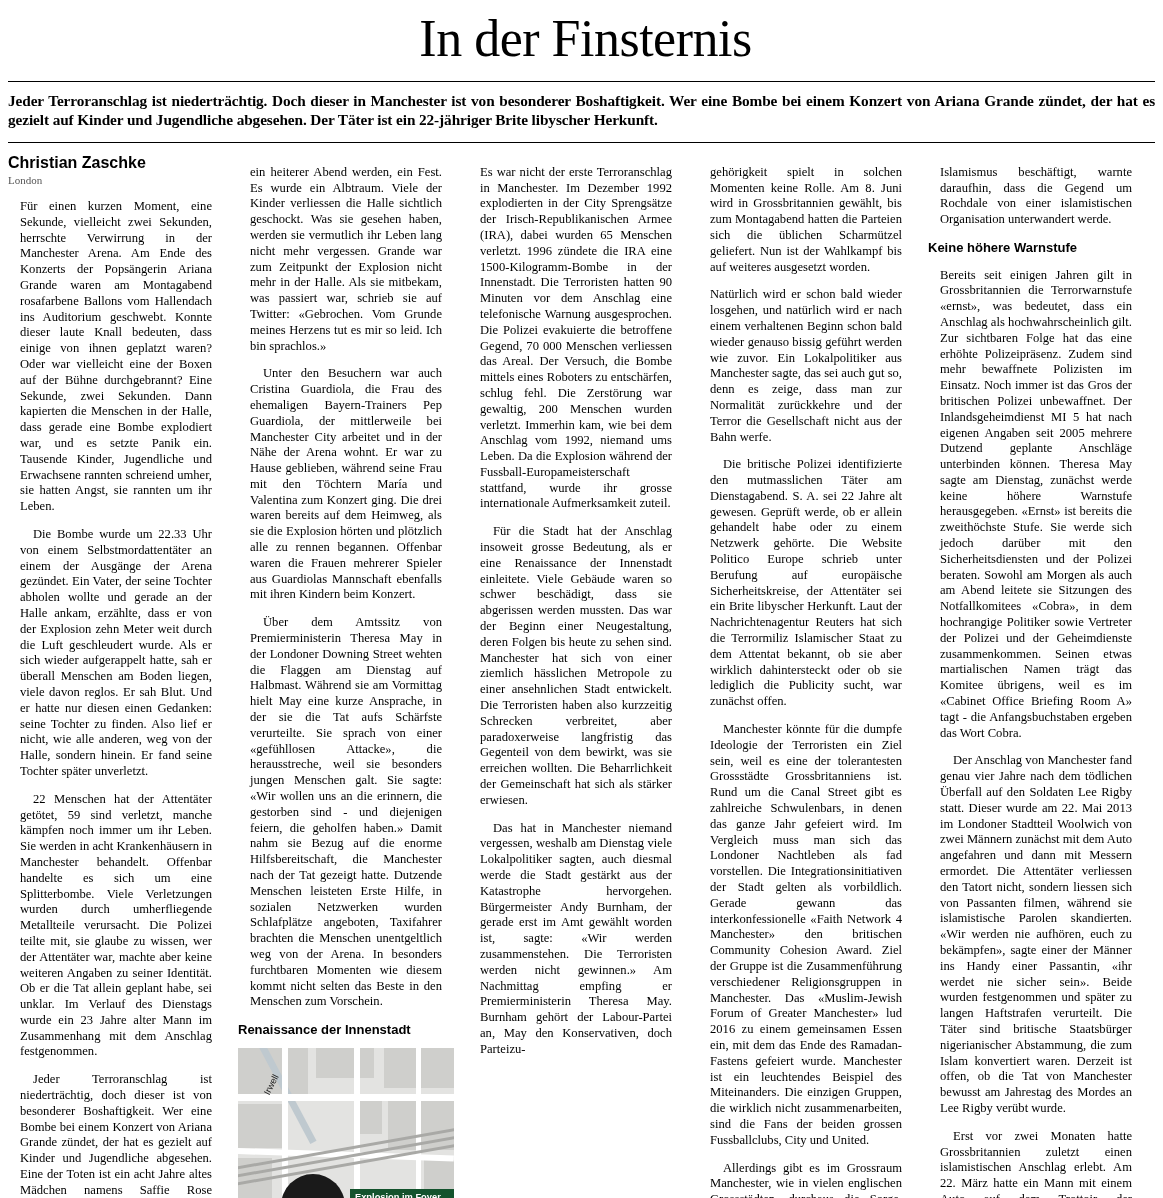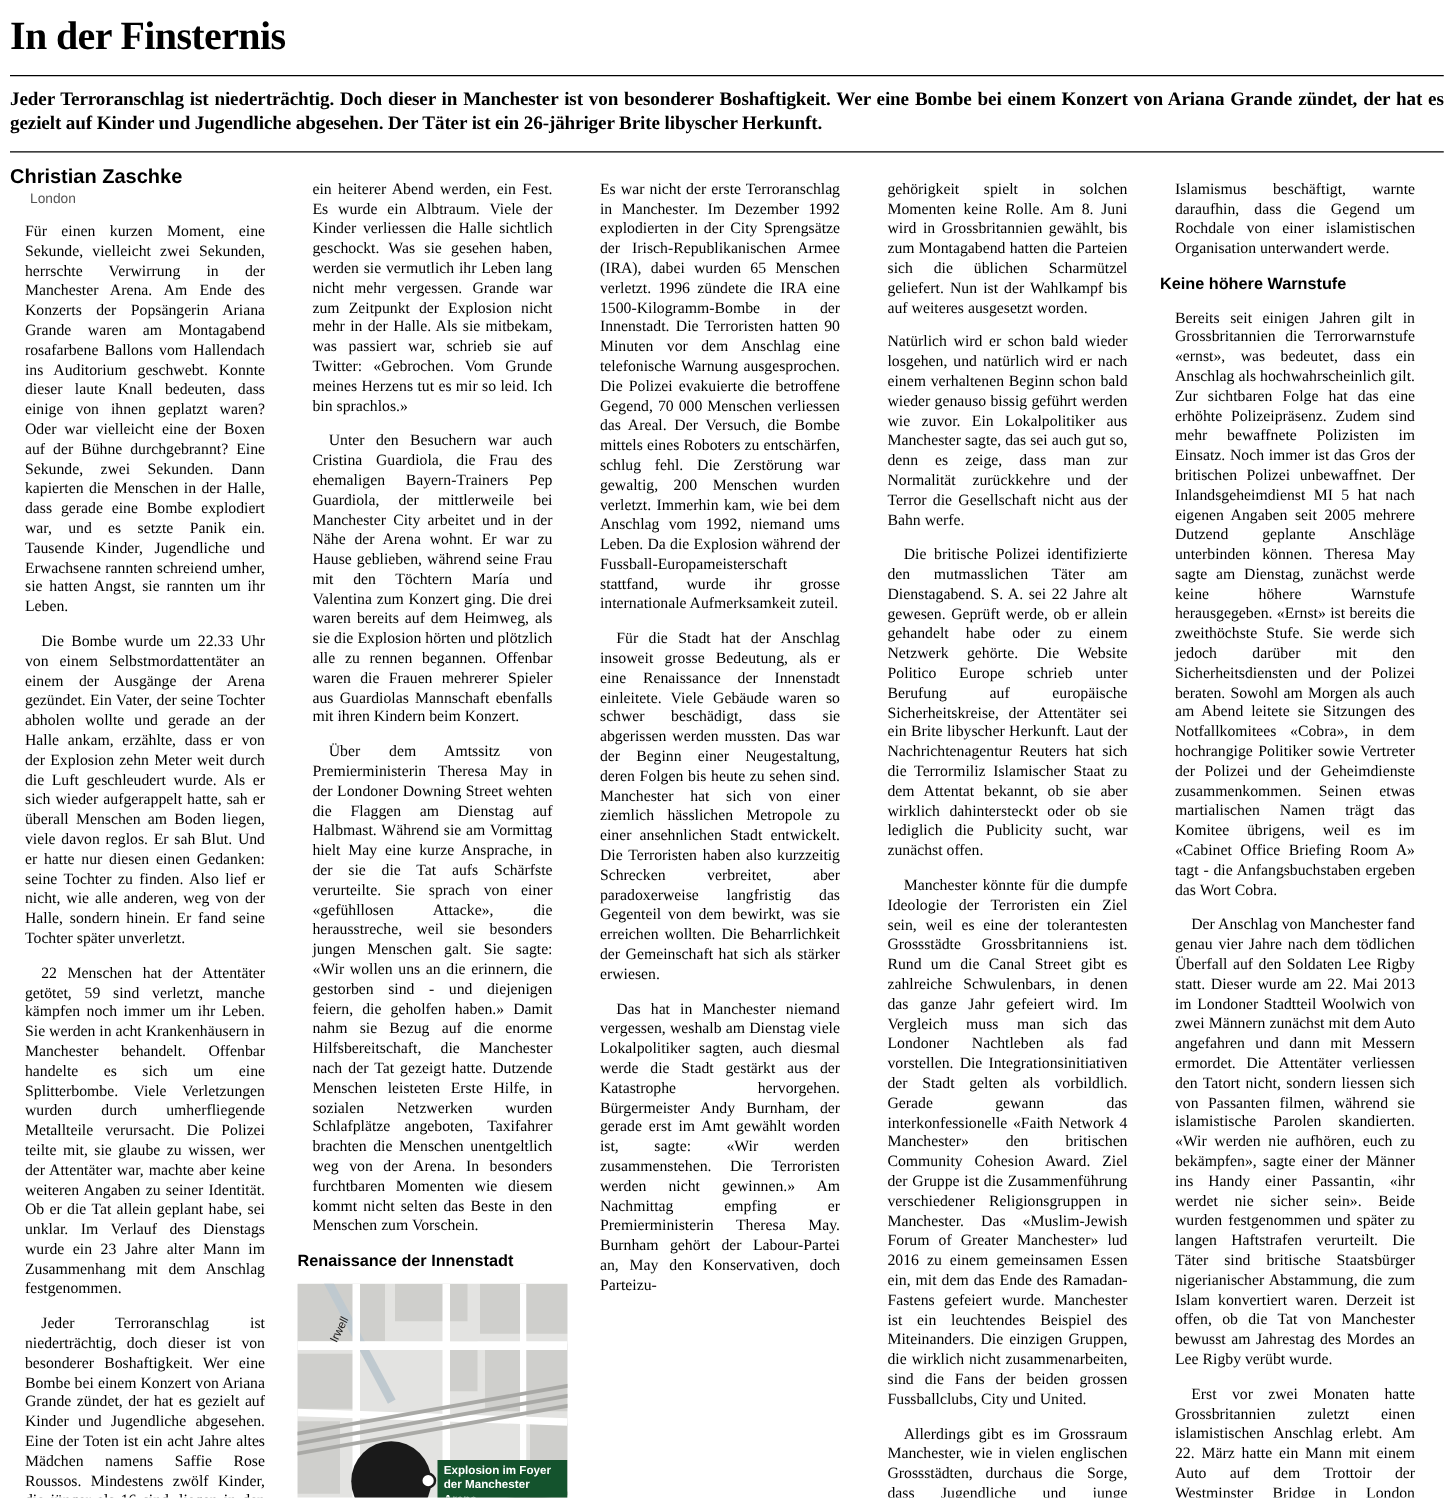--- a/index.html
+++ b/index.html
@@ -17,25 +17,26 @@
   }
   .page {
     width: 1163px;
     height: 1198px;
     padding: 0;
     box-sizing: border-box;
     position: relative;
   }
   .headline {
     font-family: "Liberation Serif", serif;
-    font-size: 32px;
-    font-weight: 700;
+    font-size: 52px;
+    font-weight: 400;
     letter-spacing: -0.5px;
     line-height: 1.05;
     margin: 12px 0 0 8px;
+    text-align: center;
   }
   .rule-thin {
     border-top: 1px solid #000;
     margin: 14px 8px 0 8px;
   }
   .lead {
     margin: 9px 8px 0 8px;
     font-family: "Liberation Serif", serif;
     font-size: 15.3px;
     font-weight: 700;
@@ -60,23 +61,22 @@
   .byline-name {
     font-size: 16px;
     font-weight: 700;
     line-height: 1.25;
     font-family: "Liberation Sans", sans-serif;
   }
   .byline-place {
     font-size: 11px;
     color: #555;
     line-height: 1.3;
-    font-family: Liberation Sans, sans-serif;
+    font-family: Liberation Serif, serif;
     margin-bottom: 10px;
-    margin-left: 16px;
   }
   p.body {
     font-size: 12.6px;
     line-height: 1.255;
     text-align: justify;
     margin: 12px;
     text-indent: 13px;
     hyphens: auto;
     -webkit-hyphens: auto;
   }
@@ -168,21 +168,21 @@
     transform-origin: left top;
   }
 </style>
 </head>
 <body>
 
 <div class="page">
 
   <h1 class="headline">In der Finsternis</h1>
   <div class="rule-thin"></div>
-  <p class="lead">Jeder Terroranschlag ist niederträchtig. Doch dieser in Manchester ist von besonderer Boshaftigkeit. Wer eine Bombe bei einem Konzert von Ariana Grande zündet, der hat es gezielt auf Kinder und Jugendliche abgesehen. Der Täter ist ein 26-jähriger Brite libyscher Herkunft.</p>
+  <p class="lead">Jeder Terroranschlag ist niederträchtig. Doch dieser in Manchester ist von besonderer Boshaftigkeit. Wer eine Bombe bei einem Konzert von Ariana Grande zündet, der hat es gezielt auf Kinder und Jugendliche abgesehen. Der Täter ist ein 22-jähriger Brite libyscher Herkunft.</p>
   <div class="rule-lead"></div>
 
   <div class="columns">
 
     <div class="col">
       <div class="byline-name">Christian Zaschke</div>
       <div class="byline-place">London</div>
       <p class="body first">Für einen kurzen Moment, eine Sekunde, vielleicht zwei Sekunden, herrschte Verwirrung in der Manchester Arena. Am Ende des Konzerts der Popsängerin Ariana Grande waren am Montagabend rosafarbene Ballons vom Hallendach ins Auditorium geschwebt. Konnte dieser laute Knall bedeuten, dass einige von ihnen geplatzt waren? Oder war vielleicht eine der Boxen auf der Bühne durchgebrannt? Eine Sekunde, zwei Sekunden. Dann kapierten die Menschen in der Halle, dass gerade eine Bombe explodiert war, und es setzte Panik ein. Tausende Kinder, Jugendliche und Erwachsene rannten schreiend umher, sie hatten Angst, sie rannten um ihr Leben.</p>
       <p class="body">Die Bombe wurde um 22.33 Uhr von einem Selbstmordattentäter an einem der Ausgänge der Arena gezündet. Ein Vater, der seine Tochter abholen wollte und gerade an der Halle ankam, erzählte, dass er von der Explosion zehn Meter weit durch die Luft geschleudert wurde. Als er sich wieder aufgerappelt hatte, sah er überall Menschen am Boden liegen, viele davon reglos. Er sah Blut. Und er hatte nur diesen einen Gedanken: seine Tochter zu finden. Also lief er nicht, wie alle anderen, weg von der Halle, sondern hinein. Er fand seine Tochter später unverletzt.</p>
       <p class="body">22 Menschen hat der Attentäter getötet, 59 sind verletzt, manche kämpfen noch immer um ihr Leben. Sie werden in acht Krankenhäusern in Manchester behandelt. Offenbar handelte es sich um eine Splitterbombe. Viele Verletzungen wurden durch umherfliegende Metallteile verursacht. Die Polizei teilte mit, sie glaube zu wissen, wer der Attentäter war, machte aber keine weiteren Angaben zu seiner Identität. Ob er die Tat allein geplant habe, sei unklar. Im Verlauf des Dienstags wurde ein 23 Jahre alter Mann im Zusammenhang mit dem Anschlag festgenommen.</p>

